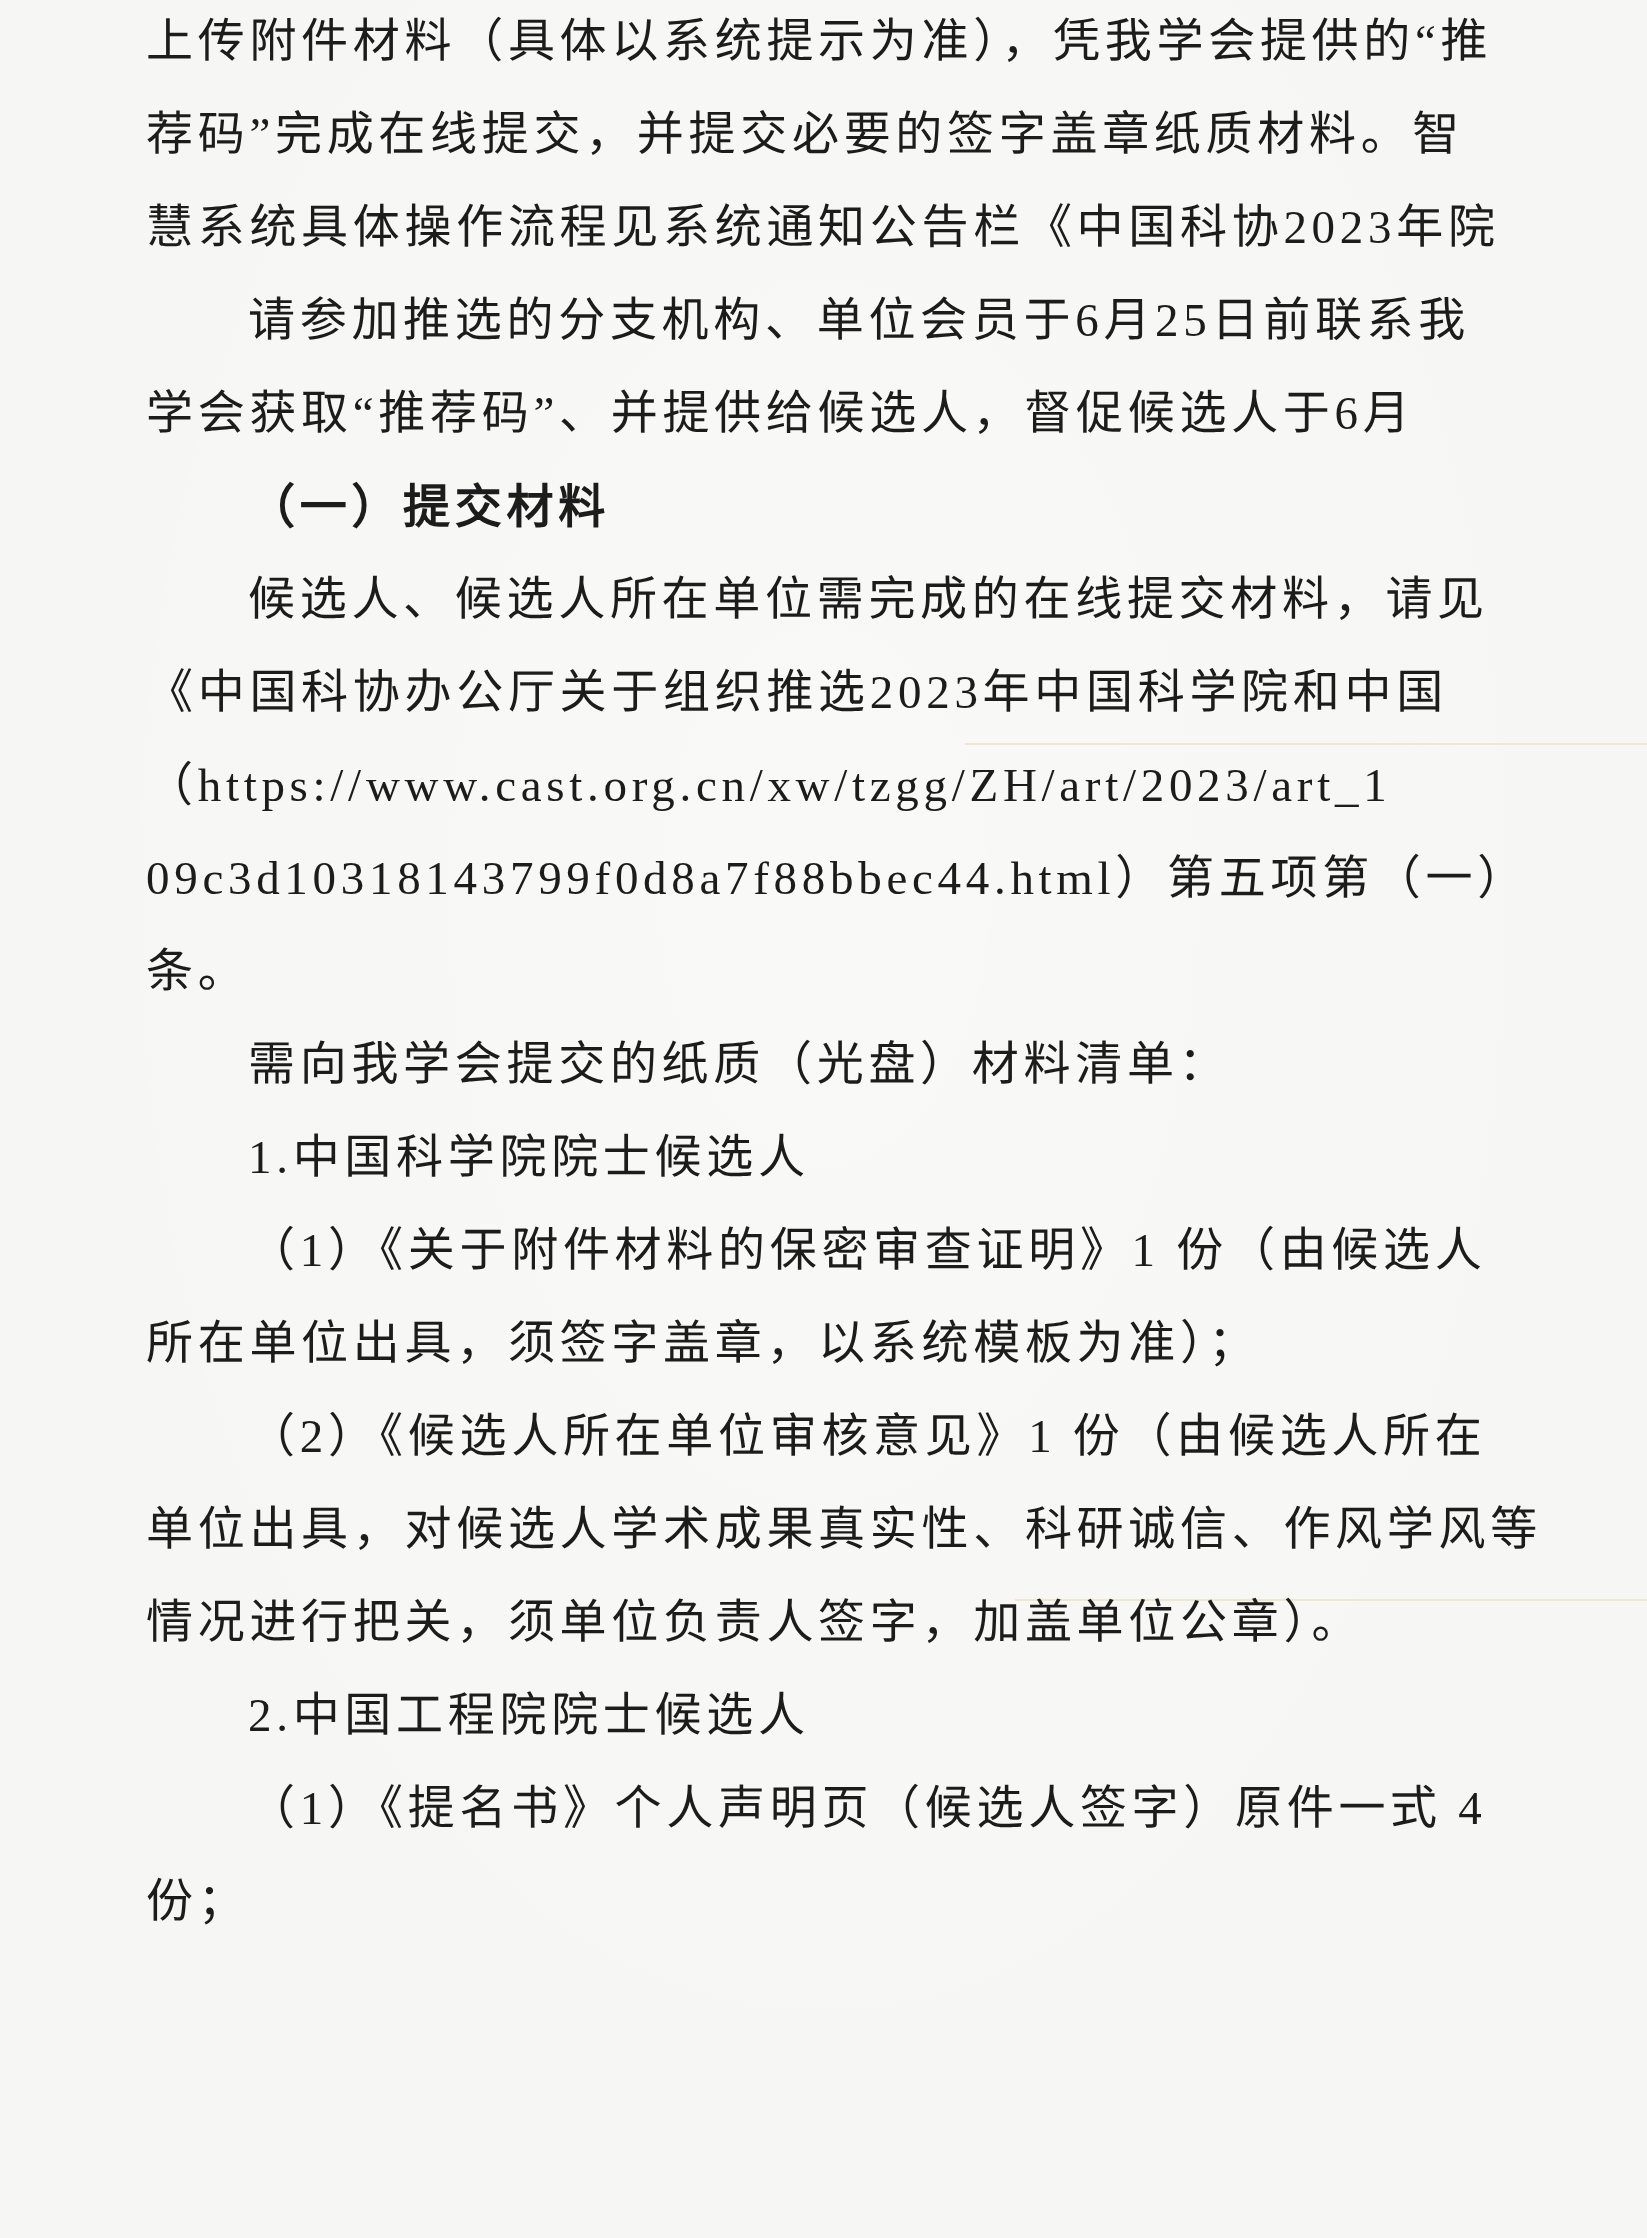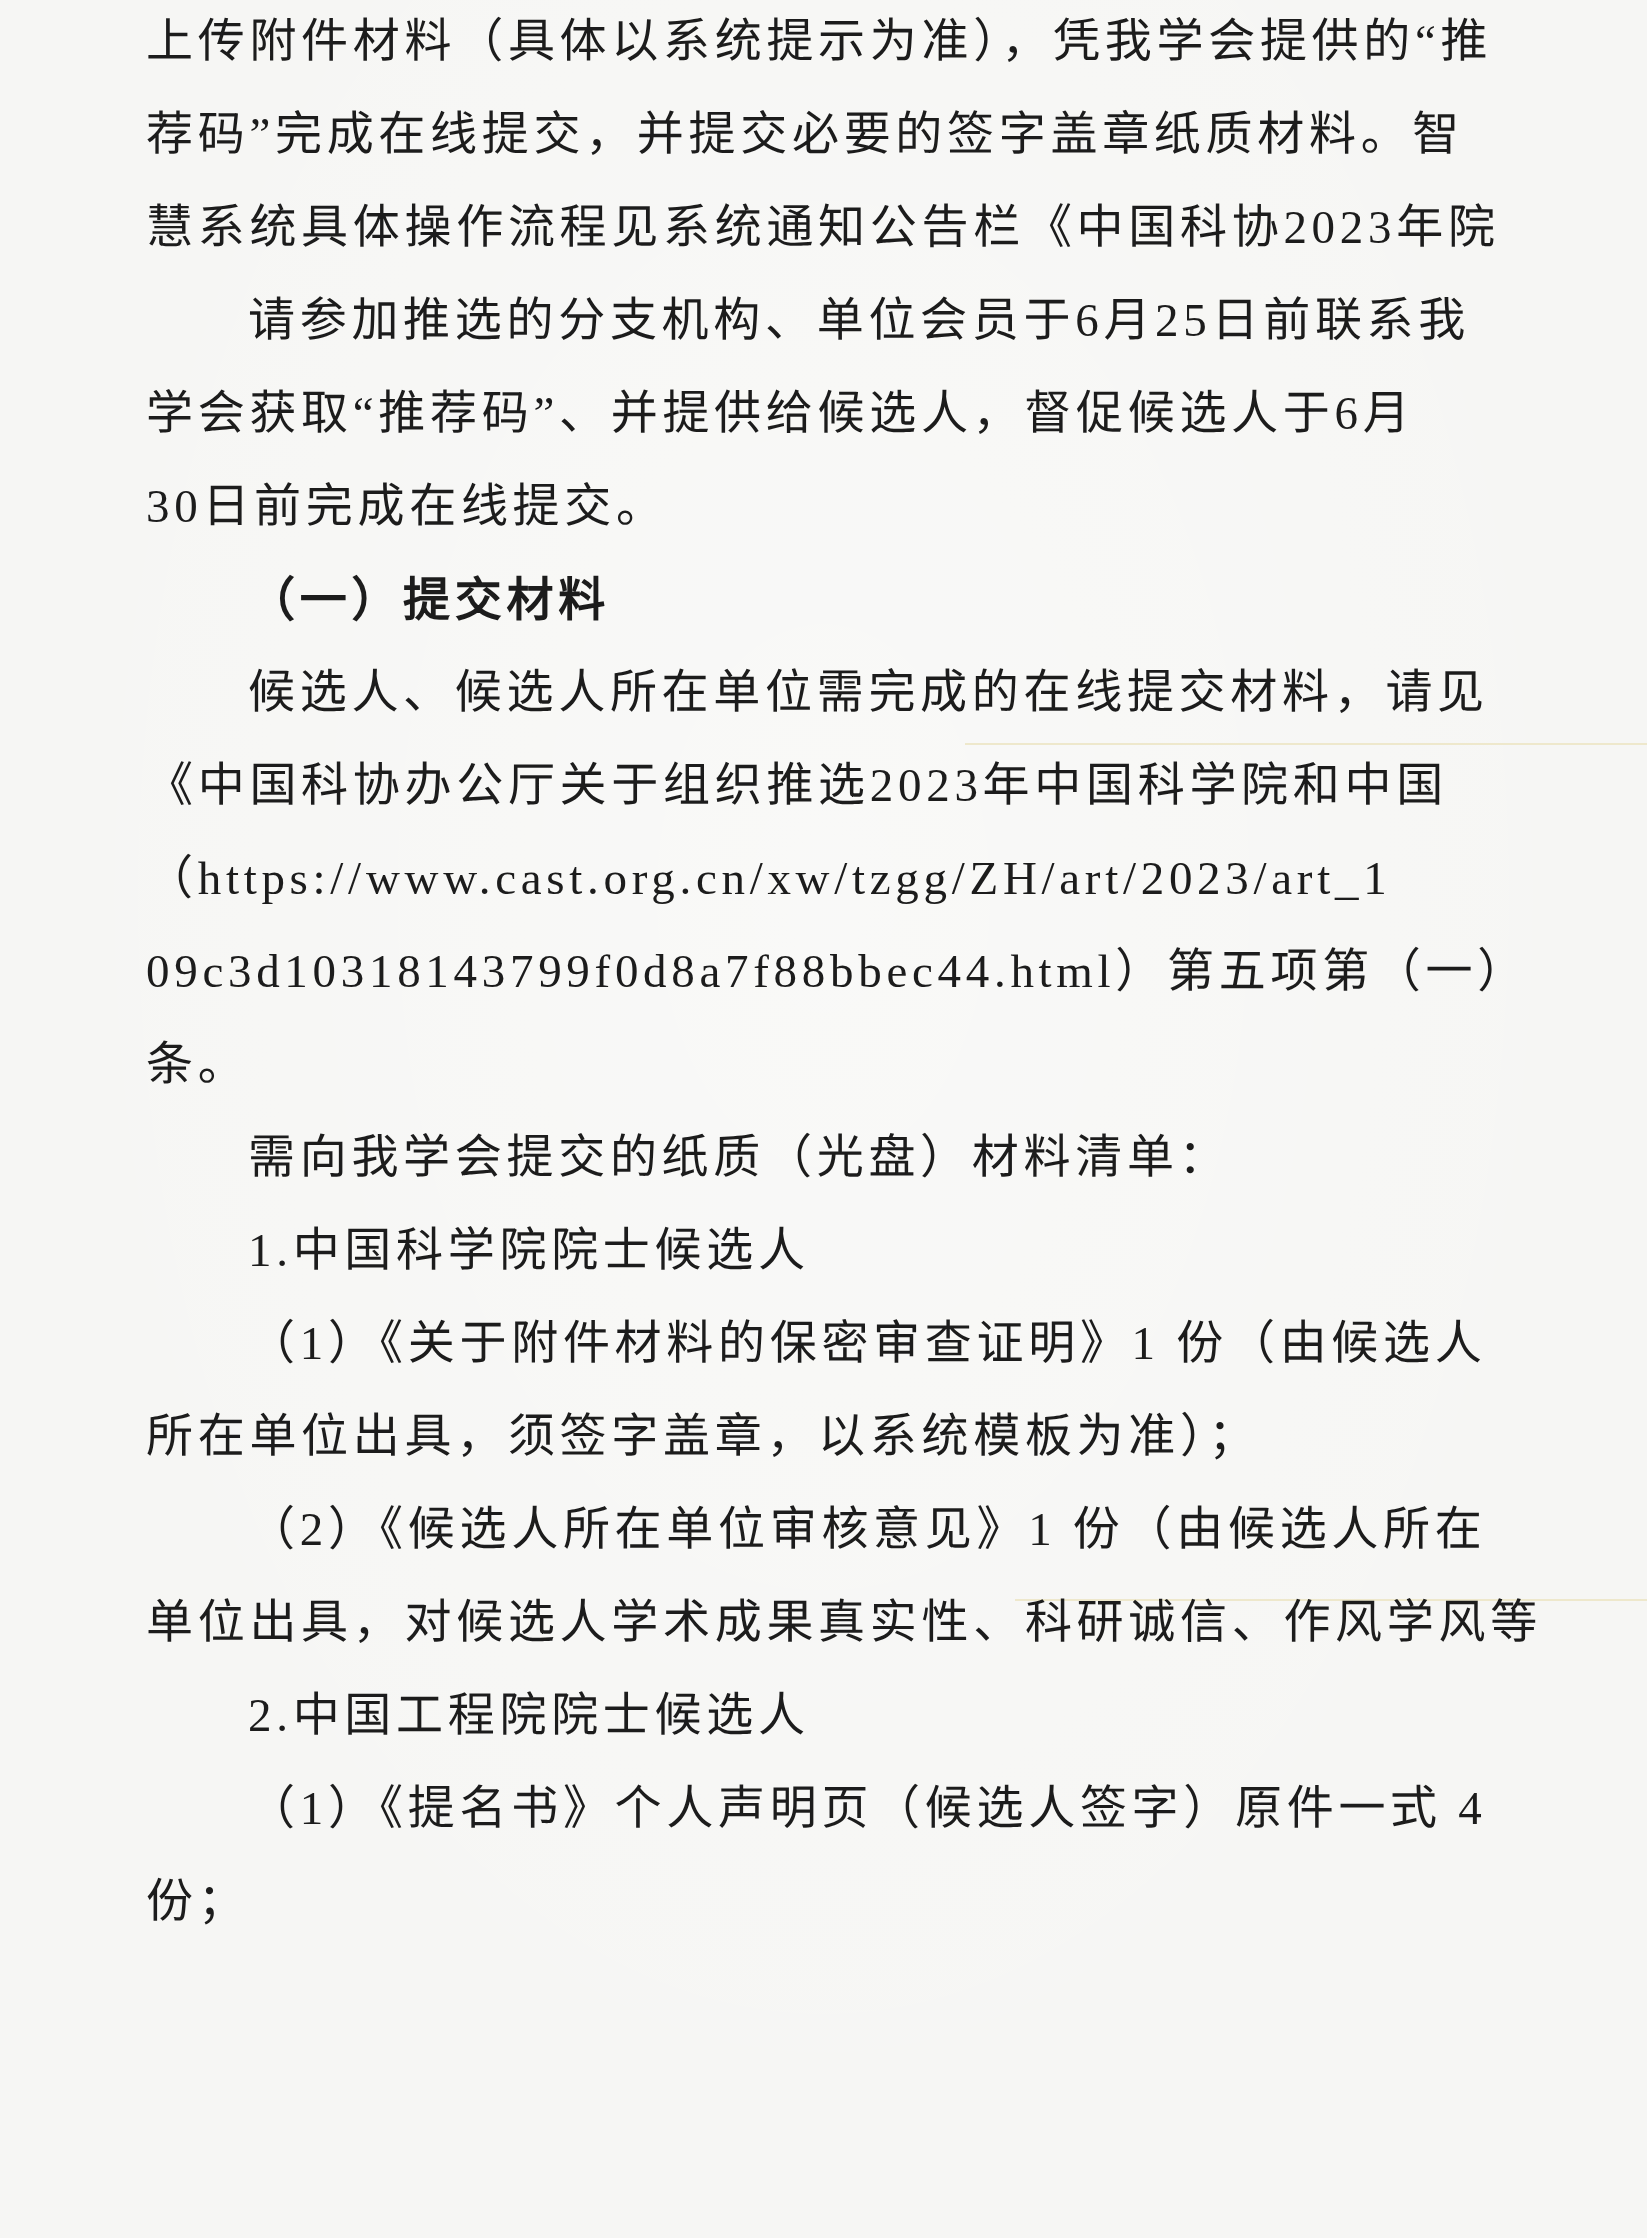--- a/index.html
+++ b/index.html
@@ -57,31 +57,31 @@
 
 <div class="page">
   <div class="artifact artifact-1"></div>
   <div class="artifact artifact-2"></div>
   <div class="textblock">
       <div class="line">上传附件材料（具体以系统提示为准），凭我学会提供的“推</div>
       <div class="line">荐码”完成在线提交，并提交必要的签字盖章纸质材料。智</div>
       <div class="line">慧系统具体操作流程见系统通知公告栏《中国科协2023年院</div>
       <div class="line indent">请参加推选的分支机构、单位会员于6月25日前联系我</div>
       <div class="line">学会获取“推荐码”、并提供给候选人，督促候选人于6月</div>
-      <div class="line">30日前完成在线提交。</div>
       <div class="line indent bold">（一）提交材料</div>
       <div class="line indent">候选人、候选人所在单位需完成的在线提交材料，请见</div>
       <div class="line">《中国科协办公厅关于组织推选2023年中国科学院和中国</div>
       <div class="line">（https://www.cast.org.cn/xw/tzgg/ZH/art/2023/art_1</div>
       <div class="line">09c3d10318143799f0d8a7f88bbec44.html）第五项第（一）</div>
       <div class="line">条。</div>
       <div class="line indent">需向我学会提交的纸质（光盘）材料清单：</div>
       <div class="line indent">1.中国科学院院士候选人</div>
       <div class="line indent">（1）《关于附件材料的保密审查证明》1 份（由候选人</div>
       <div class="line">所在单位出具，须签字盖章，以系统模板为准）；</div>
       <div class="line indent">（2）《候选人所在单位审核意见》1 份（由候选人所在</div>
       <div class="line">单位出具，对候选人学术成果真实性、科研诚信、作风学风等</div>
+      <div class="line">情况进行把关，须单位负责人签字，加盖单位公章）。</div>
       <div class="line indent">2.中国工程院院士候选人</div>
       <div class="line indent">（1）《提名书》个人声明页（候选人签字）原件一式 4</div>
       <div class="line">份；</div>
     </div>
 </div>
 
 
 </body></html>

